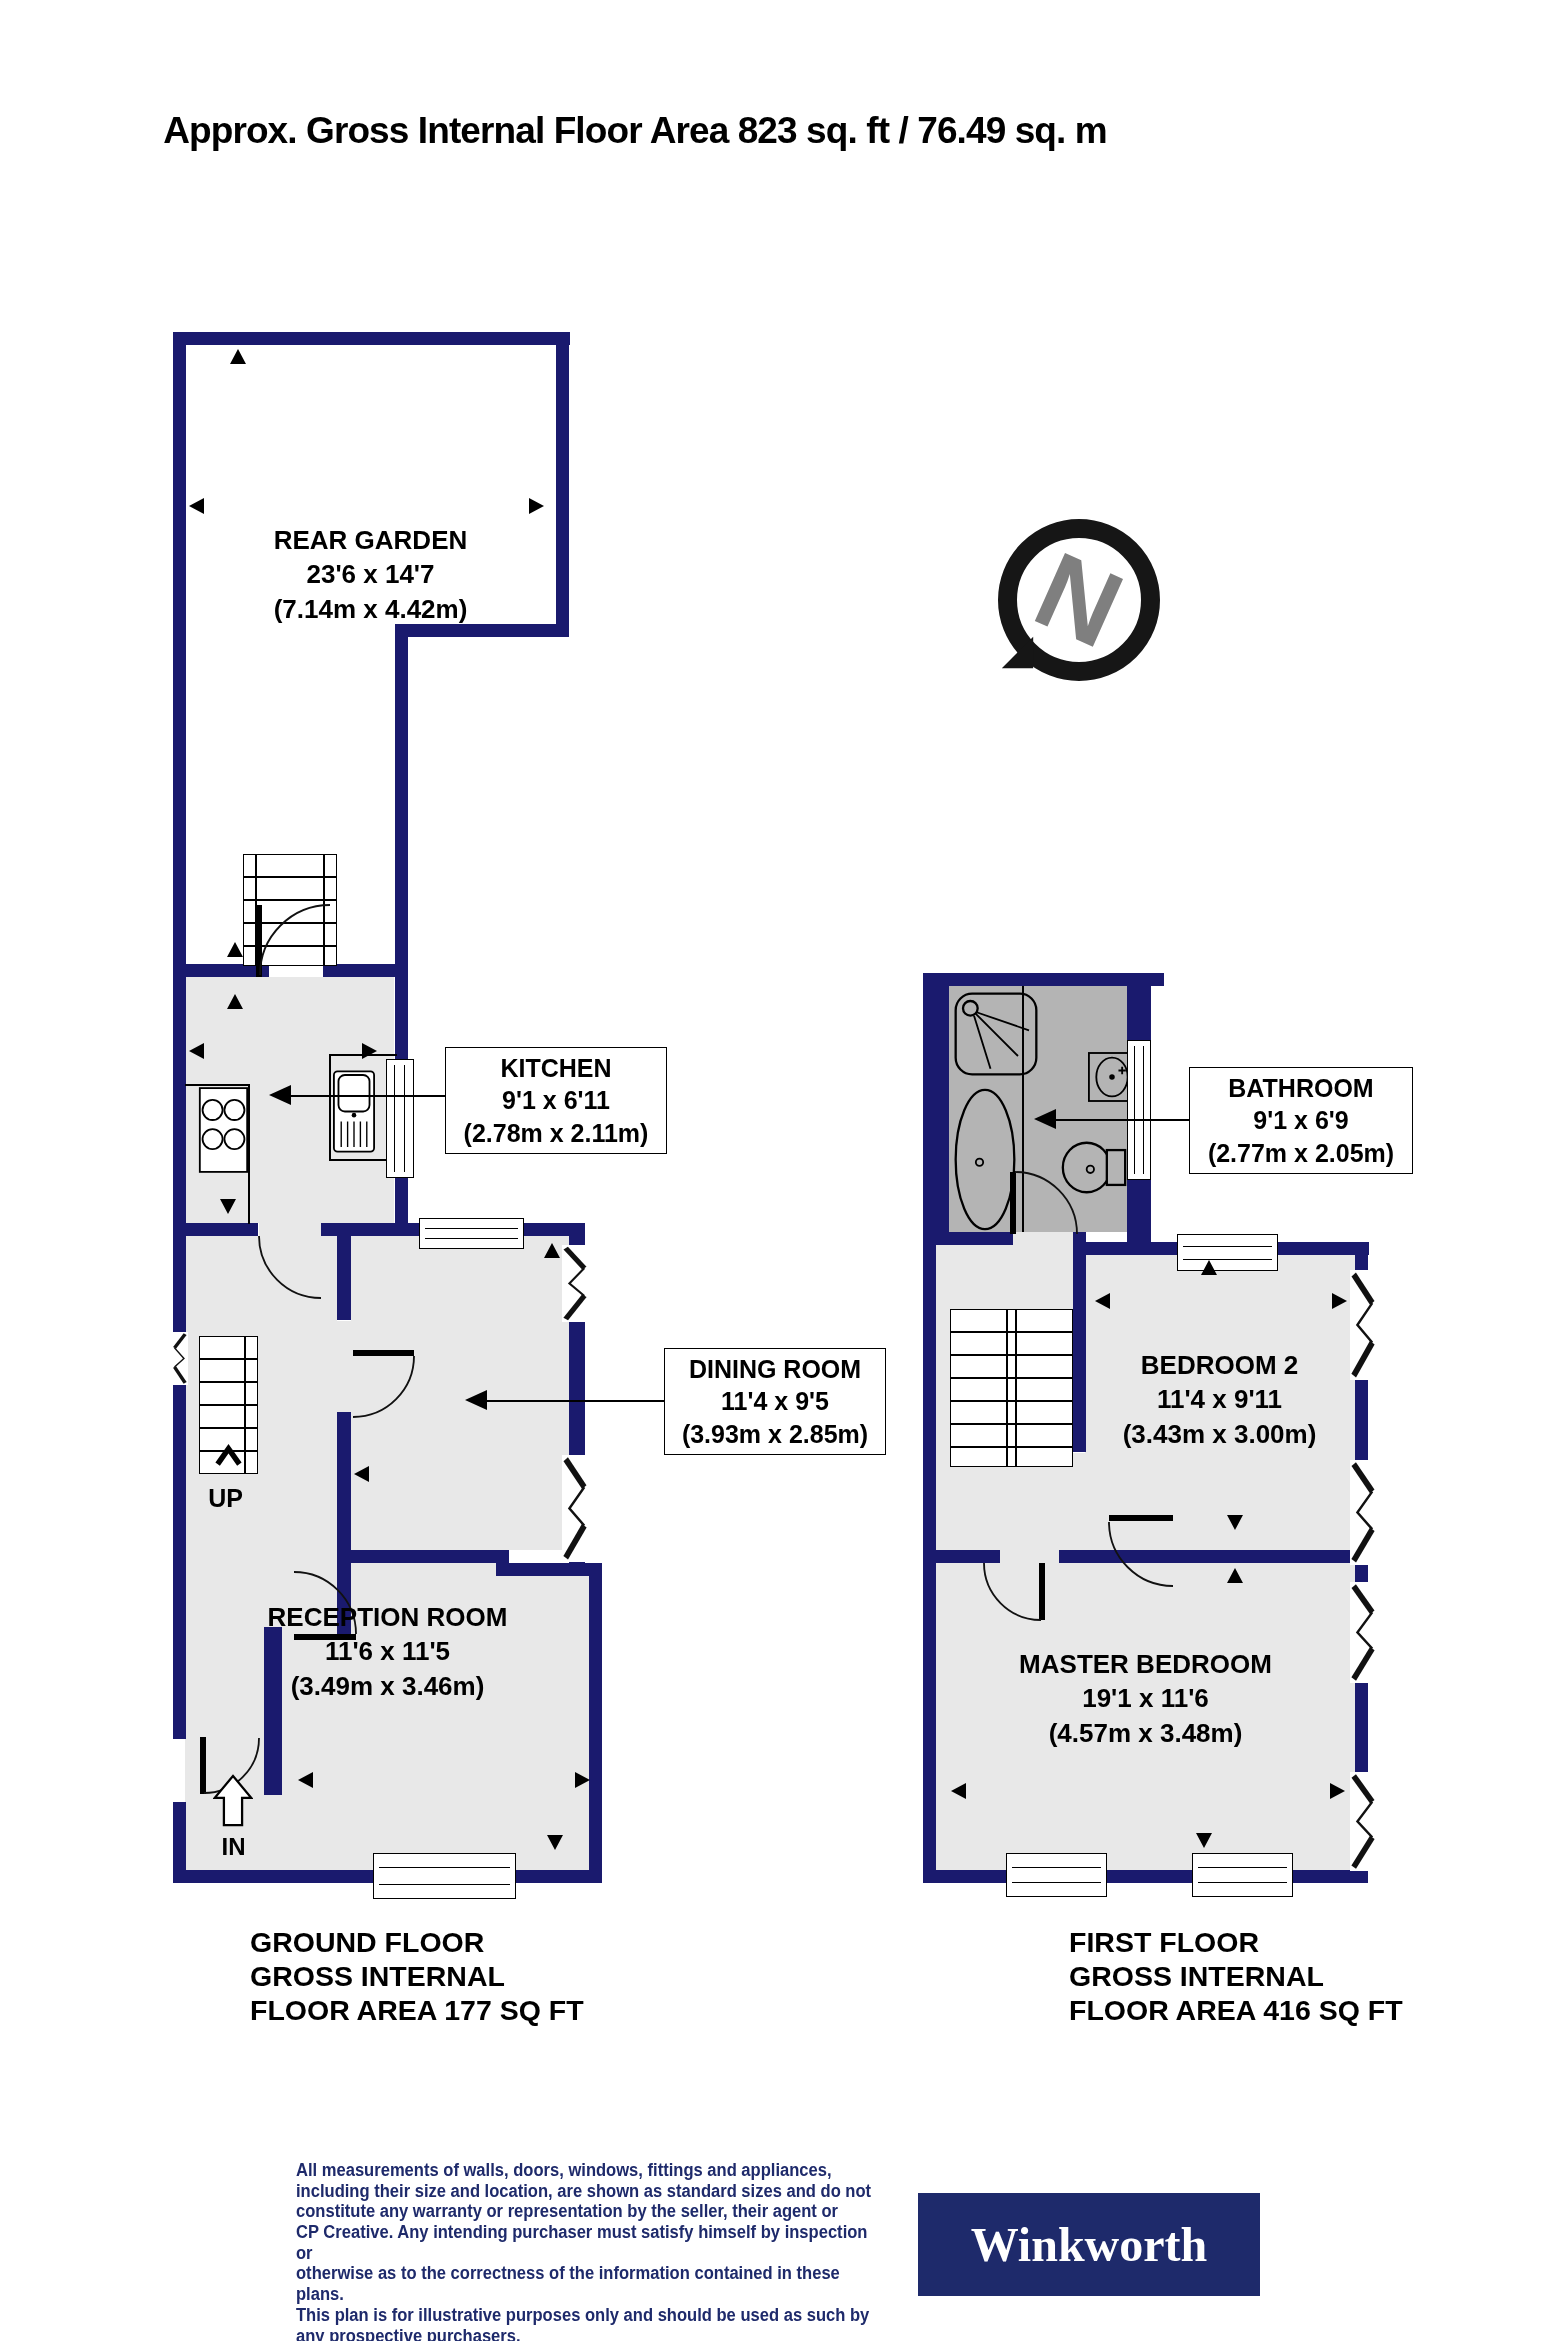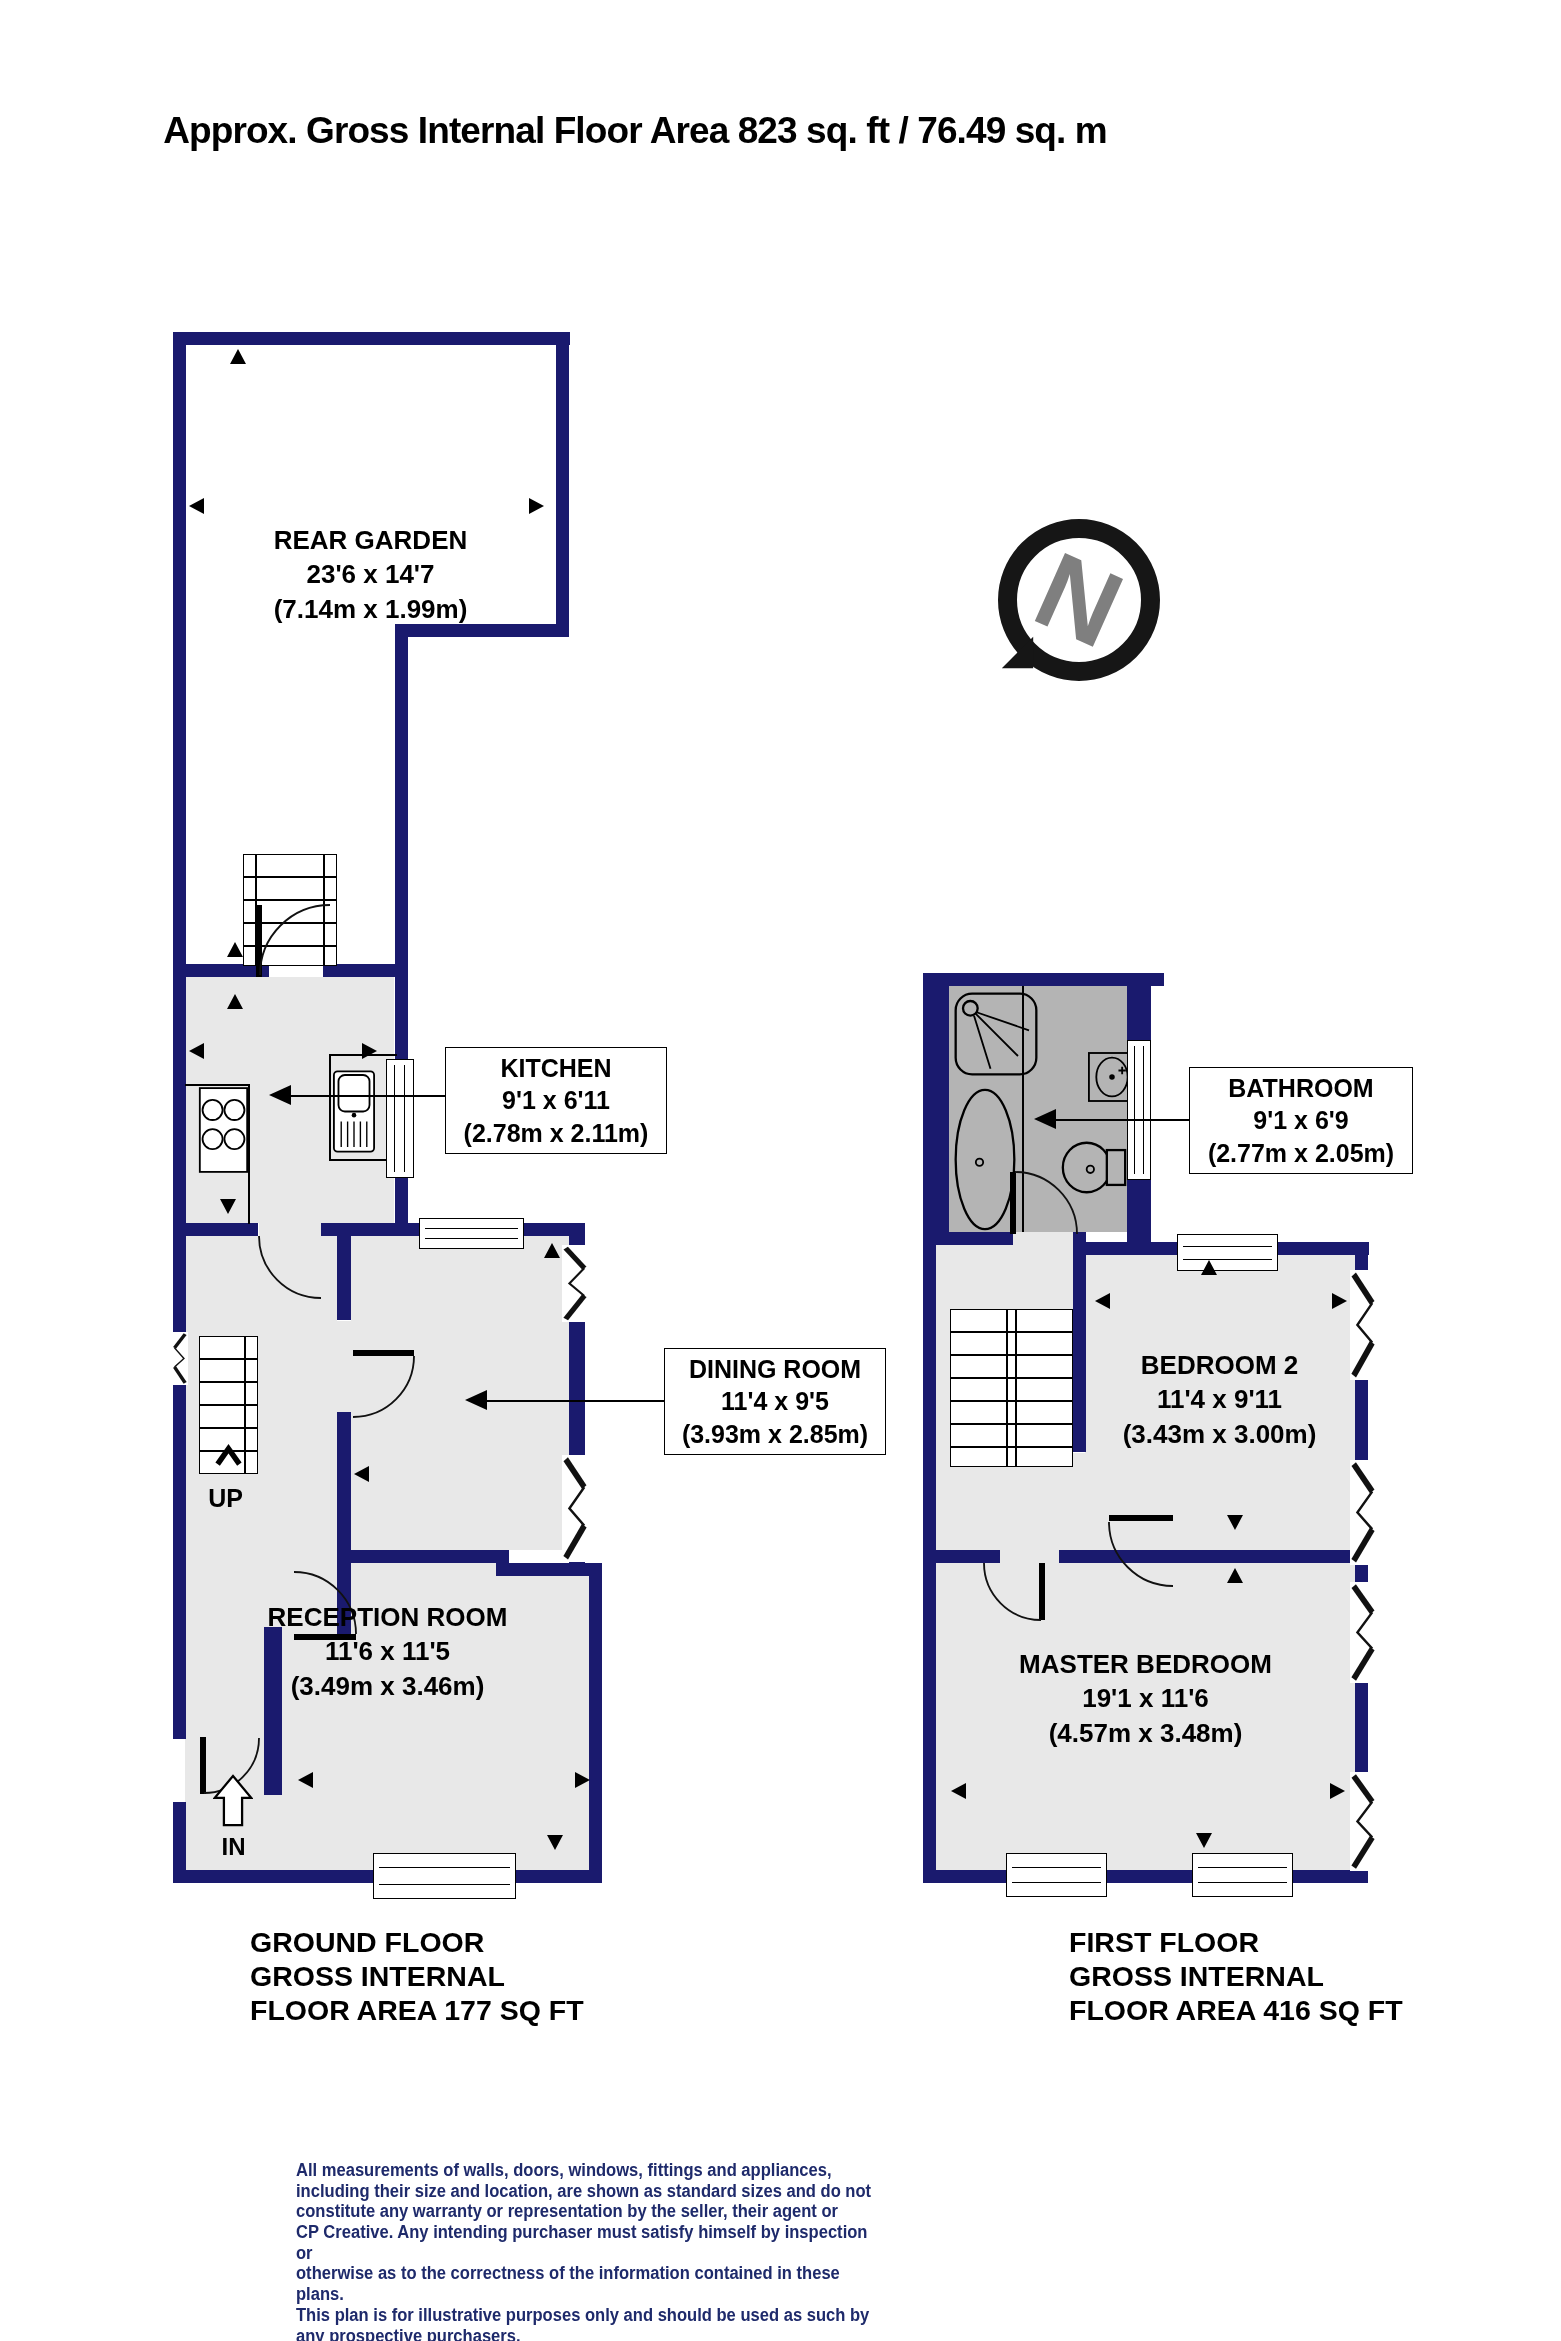--- a/index.html
+++ b/index.html
@@ -199,21 +199,21 @@
     <div class="dim right" style="left:362px;top:1043px;"></div>
     <div class="dim down" style="left:220px;top:1199px;"></div>
     <div class="dim up" style="left:544px;top:1243px;"></div>
     <div class="dim left" style="left:354px;top:1466px;"></div>
     <div class="dim left" style="left:298px;top:1772px;"></div>
     <div class="dim right" style="left:575px;top:1772px;"></div>
     <div class="dim down" style="left:547px;top:1835px;"></div>
 
     <div class="rlabel" style="left:187px;top:523px;width:367px;">REAR GARDEN
 23'6 x 14'7
-(7.14m x 1.99m)</div>
+(7.14m x 4.42m)</div>
     <div class="rlabel" style="left:204px;top:1600px;width:367px;">RECEPTION ROOM
 11'6 x 11'5
 (3.49m x 3.46m)</div>
 
     <div class="line" style="left:280px;top:1095px;width:165px;height:1.8px;"></div>
     <div class="tri-left" style="left:269px;top:1085px;"></div>
     <div class="lbox" style="left:445px;top:1047px;width:220px;height:105px;">KITCHEN
 9'1 x 6'11
 (2.78m x 2.11m)</div>
 
@@ -370,15 +370,18 @@
     </svg>
   </div>
 
   <div class="disclaimer" style="left:296px;top:2160px;width:643px;">All measurements of walls, doors, windows, fittings and appliances,
 including their size and location, are shown as standard sizes and do not
 constitute any warranty or representation by the seller, their agent or
 CP Creative. Any intending purchaser must satisfy himself by inspection or
 otherwise as to the correctness of the information contained in these plans.
 This plan is for illustrative purposes only and should be used as such by
 any prospective purchasers.</div>
+  <div class="logo" style="left:918px;top:2193px;width:342px;height:103px;">
+    <span>Winkworth</span>
+  </div>
 
 </div>
 
 
 </body></html>

